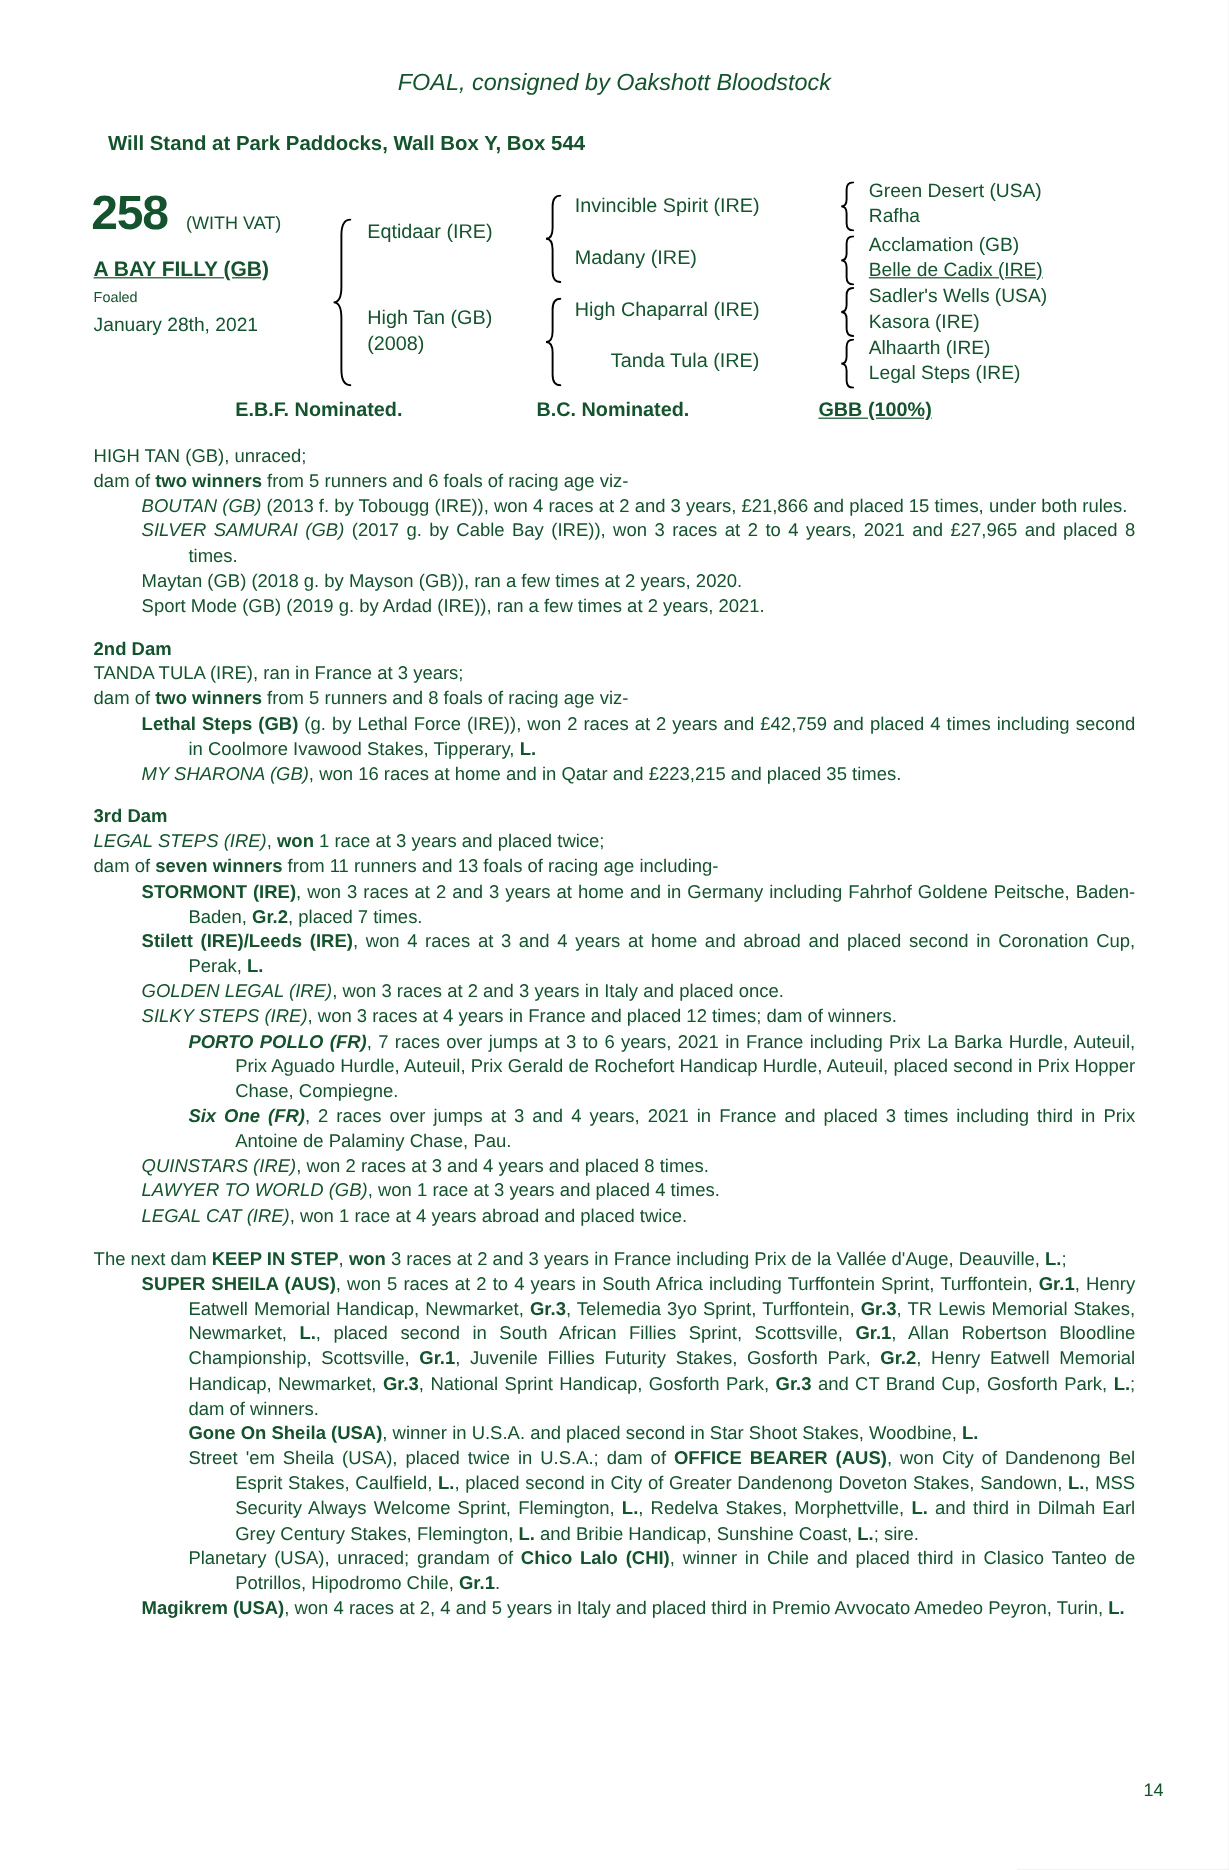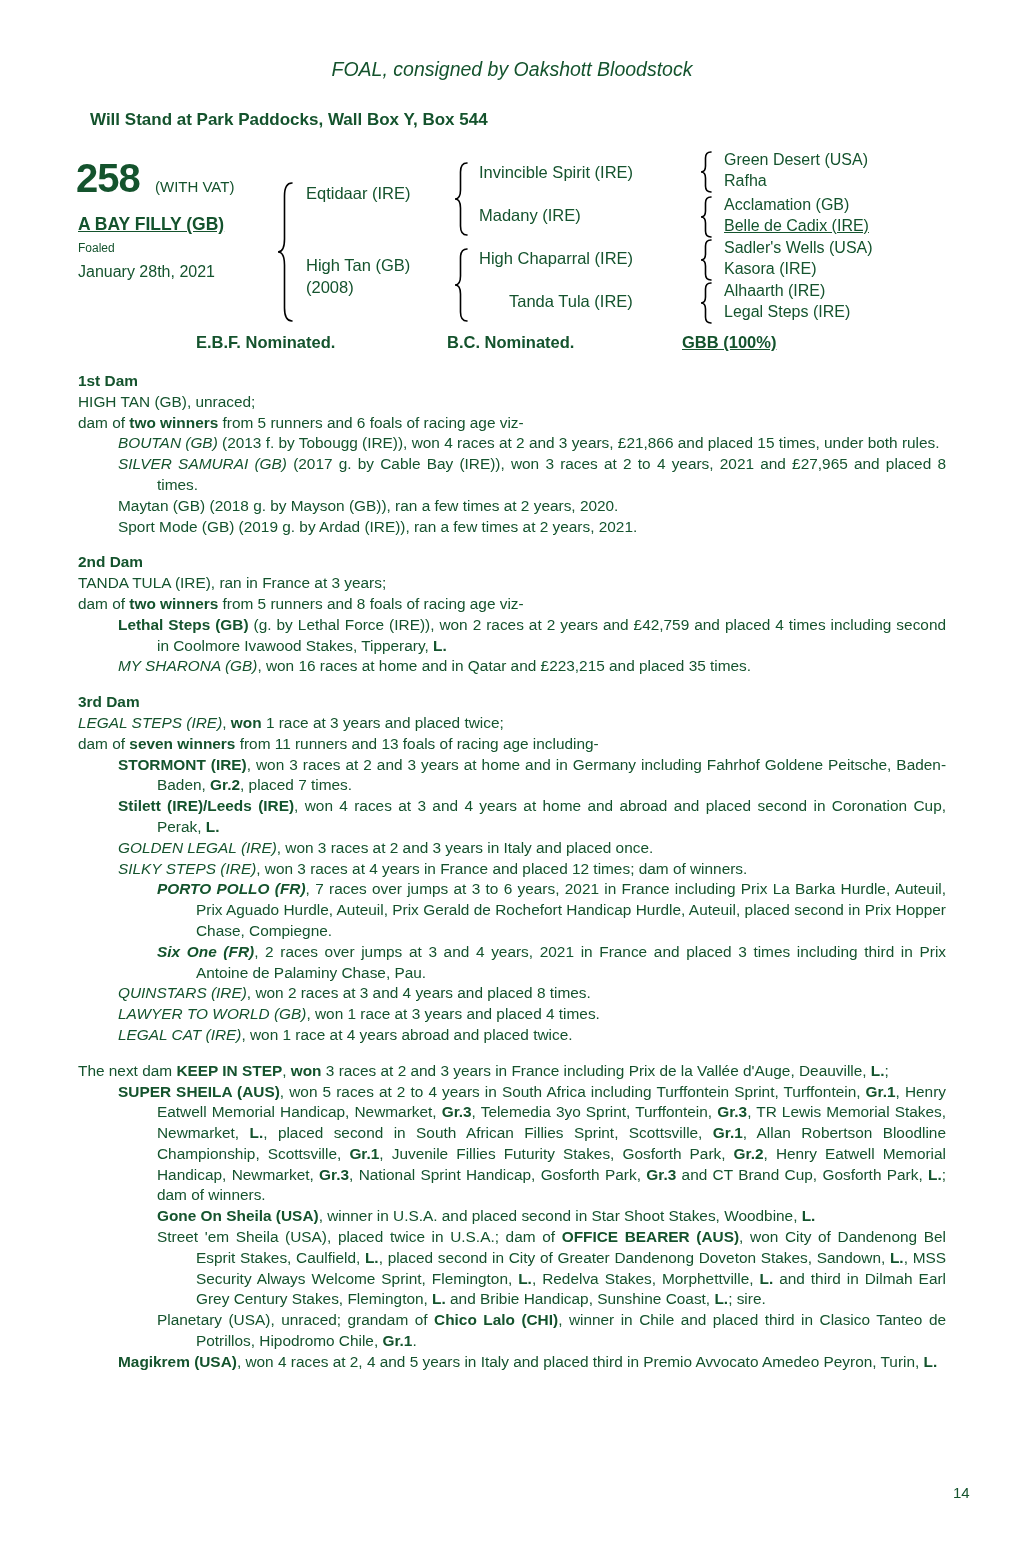--- a/index.html
+++ b/index.html
@@ -101,21 +101,20 @@
     <span class="abs ped4" style="left:724px; top:303px;">Legal Steps (IRE)</span>
   </div>
 
   <div class="noms">
     <span class="nom-ebf">E.B.F. Nominated.</span>
     <span class="nom-bc">B.C. Nominated.</span>
     <span class="nom-gbb">GBB (100%)</span>
   </div>
 
   <div class="produce">
-      <div class="dam-heading first">1st Dam</div>
       <p class="para flush"><span class="seg-n">HIGH TAN (GB), unraced;</span></p>
       <p class="para flush"><span class="seg-n">dam of </span><span class="seg-b">two winners</span><span class="seg-n"> from 5 runners and 6 foals of racing age viz-</span></p>
       <p class="para l1"><span class="seg-i">BOUTAN (GB)</span><span class="seg-n"> (2013 f. by Tobougg (IRE)), won 4 races at 2 and 3 years, £21,866 and placed 15 times, under both rules.</span></p>
       <p class="para l1"><span class="seg-i">SILVER SAMURAI (GB)</span><span class="seg-n"> (2017 g. by Cable Bay (IRE)), won 3 races at 2 to 4 years, 2021 and £27,965 and placed 8 times.</span></p>
       <p class="para l1"><span class="seg-n">Maytan (GB) (2018 g. by Mayson (GB)), ran a few times at 2 years, 2020.</span></p>
       <p class="para l1"><span class="seg-n">Sport Mode (GB) (2019 g. by Ardad (IRE)), ran a few times at 2 years, 2021.</span></p>
       <div class="dam-heading">2nd Dam</div>
       <p class="para flush"><span class="seg-n">TANDA TULA (IRE), ran in France at 3 years;</span></p>
       <p class="para flush"><span class="seg-n">dam of </span><span class="seg-b">two winners</span><span class="seg-n"> from 5 runners and 8 foals of racing age viz-</span></p>
       <p class="para l1"><span class="seg-b">Lethal Steps (GB)</span><span class="seg-n"> (g. by Lethal Force (IRE)), won 2 races at 2 years and £42,759 and placed 4 times including second in Coolmore Ivawood Stakes, Tipperary, </span><span class="seg-b">L.</span></p>

